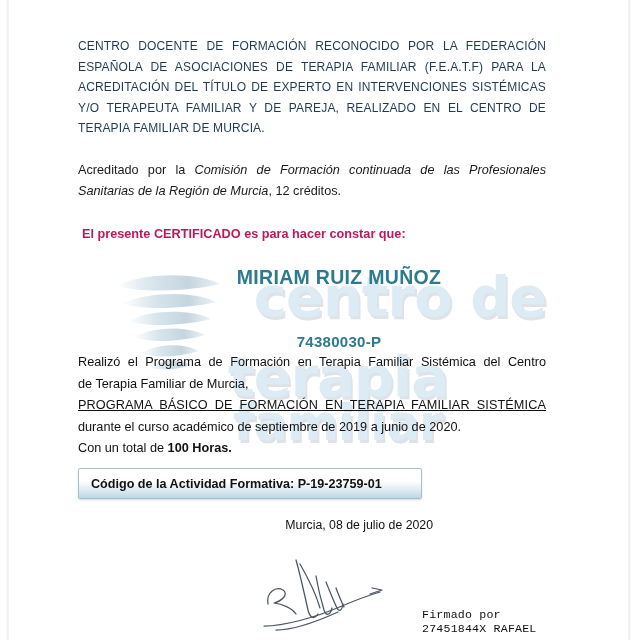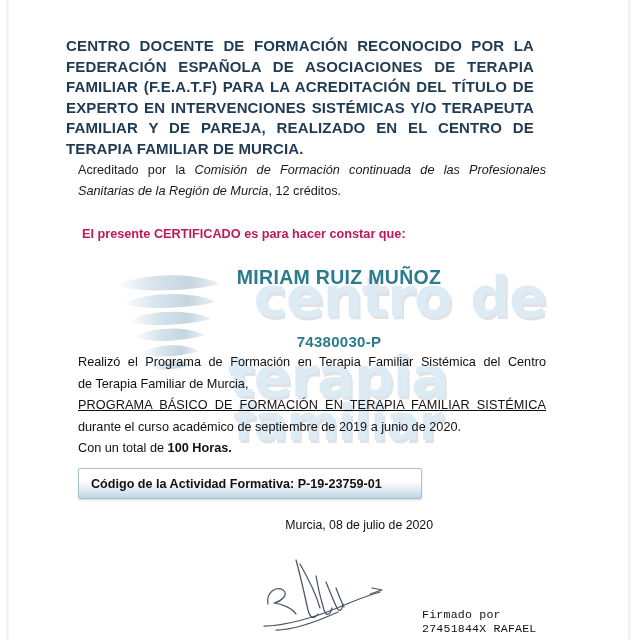--- a/index.html
+++ b/index.html
@@ -69,26 +69,26 @@
   
   #content {
     position: absolute;
     left: 0; top: 0;
     width: 640px; height: 640px;
     z-index: 3;
   }
 
   .heading-block {
     position: absolute;
-    left: 66px;
+    left: 78px;
     top: 36px;
     width: 468px;
     color: #1f3a53;
-    font-size: 15px;
-    font-weight: bold;
+    font-size: 12px;
+    font-weight: normal;
     line-height: 20.5px;
     text-align: justify;
     text-transform: uppercase;
     letter-spacing: 0.15px;
   }
 
   .para-accredit {
     position: absolute;
     left: 78px;
     top: 160px;

